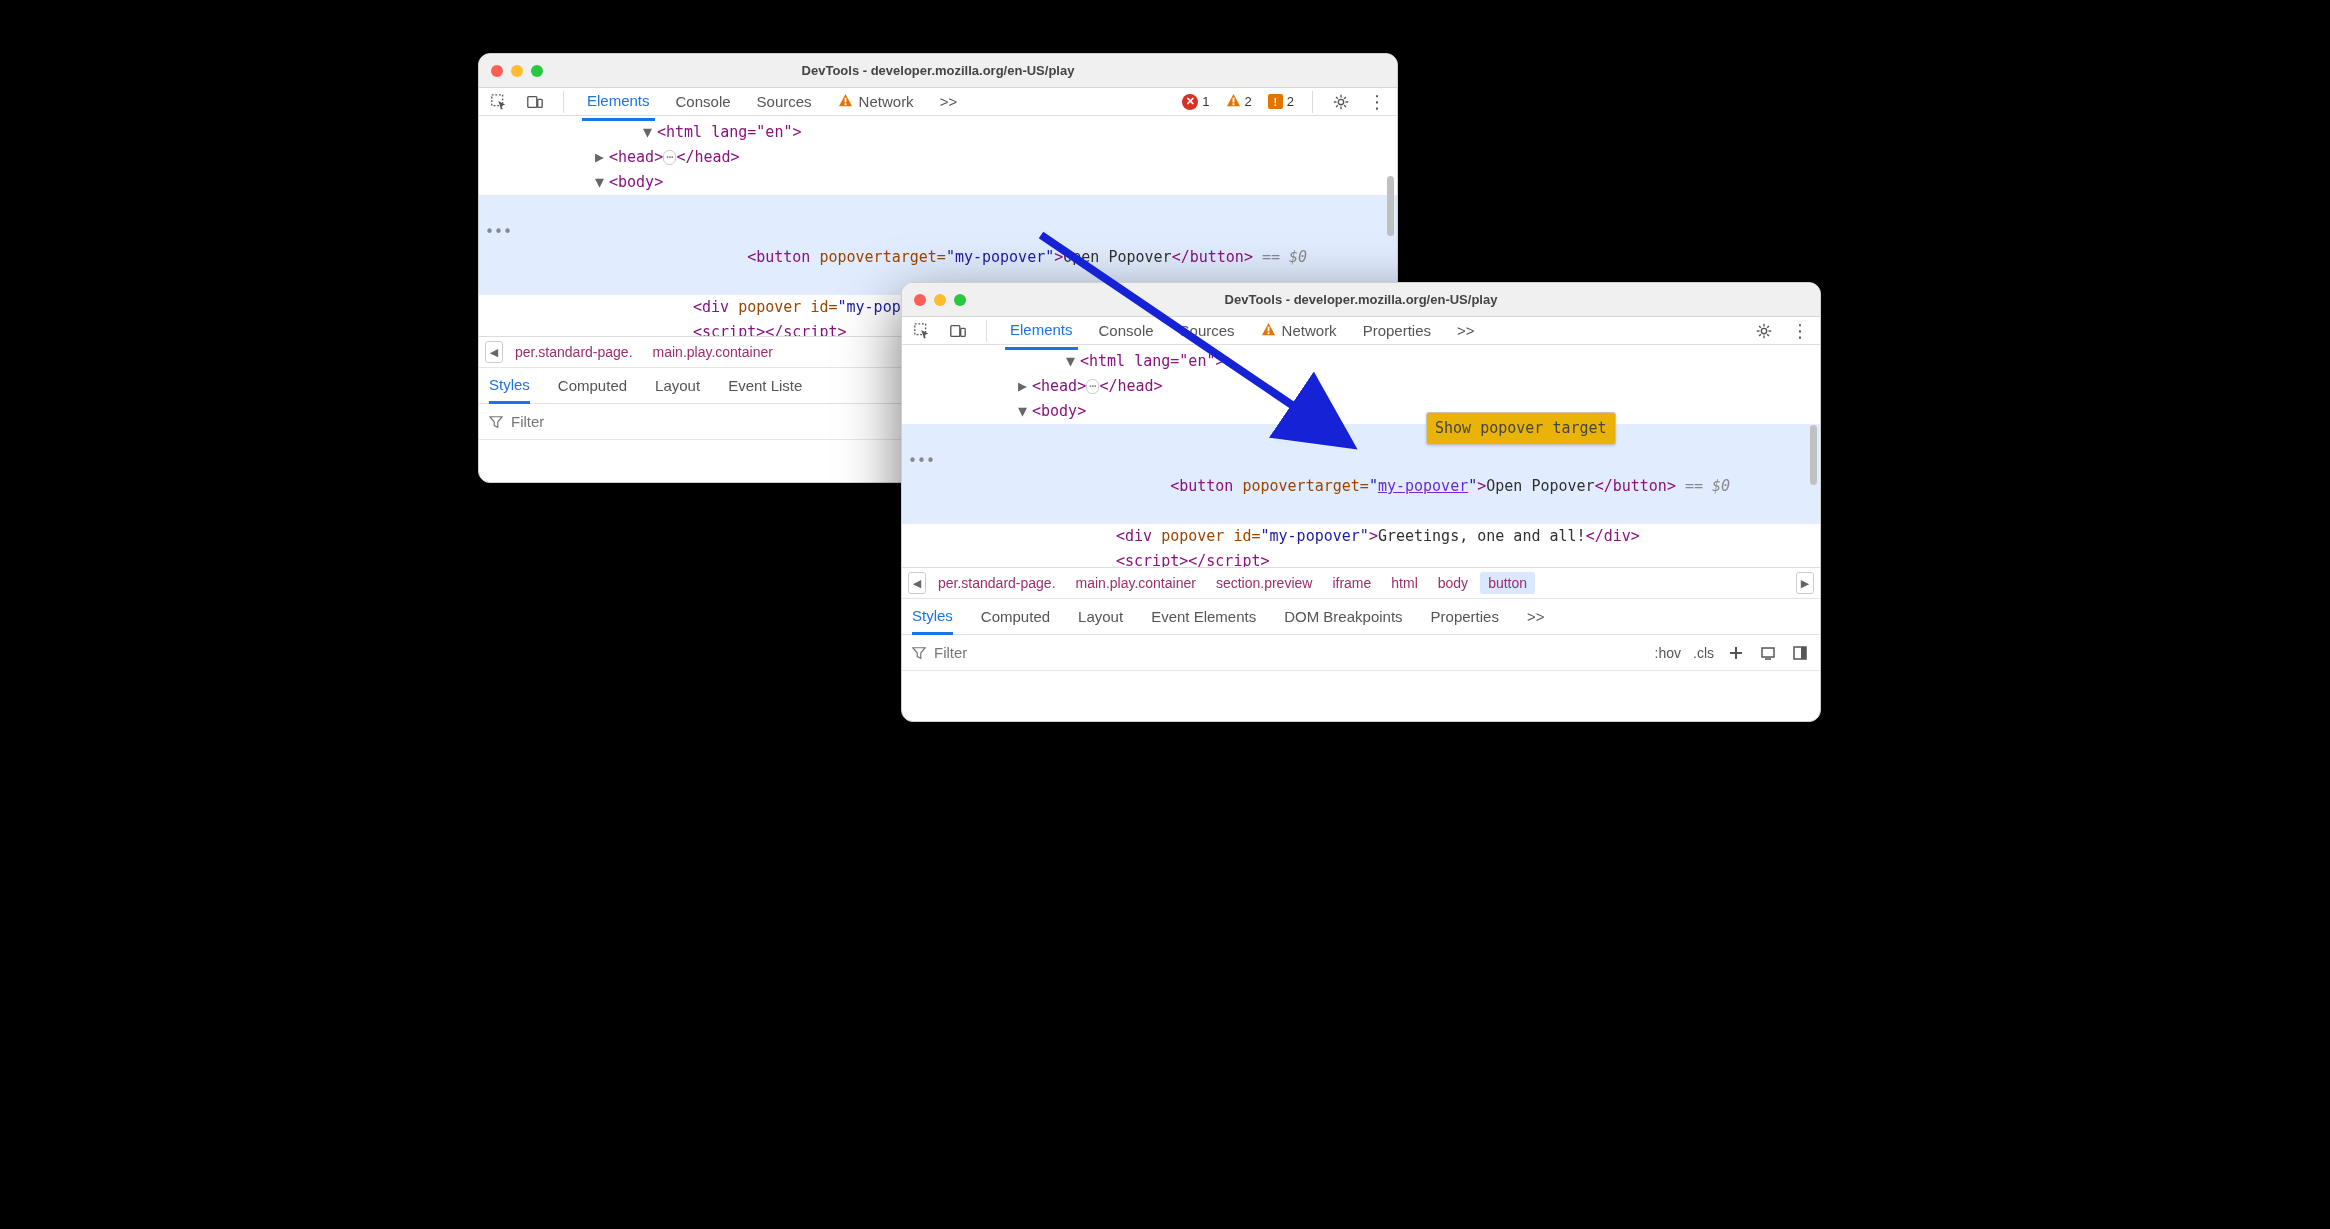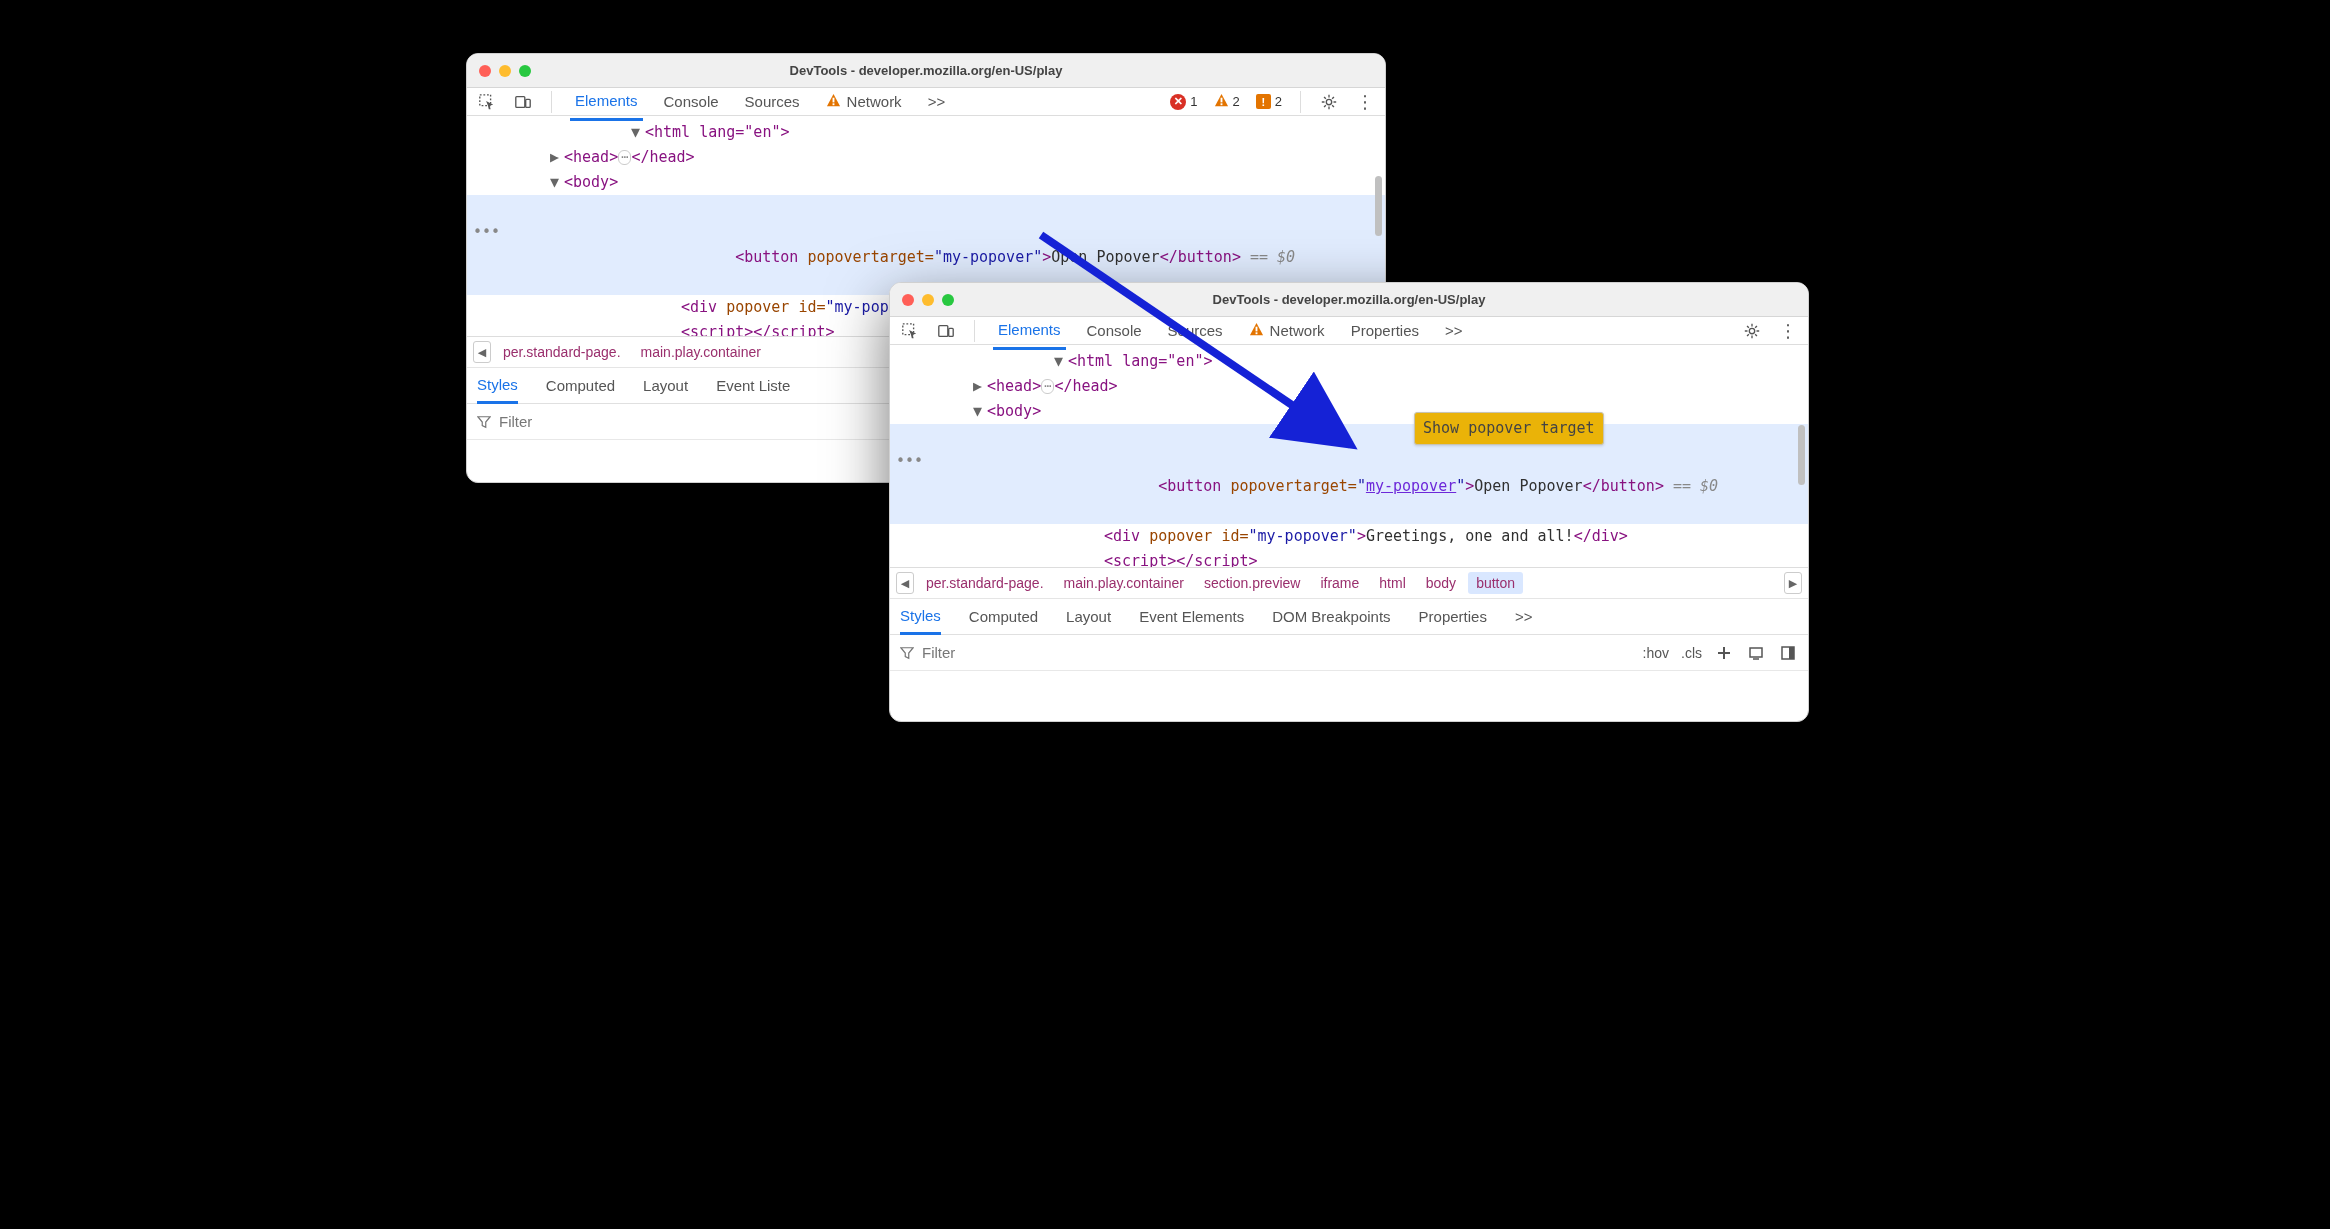--- a/index.html
+++ b/index.html
@@ -1,19 +1,19 @@
 <!DOCTYPE html>
 <html><head>
 <meta charset="utf-8">
 <style>
   * { box-sizing: border-box; }
   html, body { margin:0; padding:0; background:#000; font-family:-apple-system,BlinkMacSystemFont,"Segoe UI",Helvetica,Arial,sans-serif; }
   .stage { position:relative; width:1548px; height:797px; margin:0 auto; }
 
-  .window { position:absolute; background:#fff; border-radius:12px; box-shadow:0 20px 60px rgba(0,0,0,0.55); overflow:hidden; border:1px solid #d0d0d0; }
+  .window { position:absolute; background:#fff; border-radius:12px; box-shadow:0 20px 60px rgba(0,0,0,0.55); overflow:hidden; border:1px solid #d0d0d0;margin-left:12px; }
   .w1 { left:75px; top:53px; width:920px; height:430px; }
   .w2 { left:498px; top:282px; width:920px; height:440px; }
 
   .titlebar { height:34px; display:flex; align-items:center; border-bottom:1px solid #d6d6d6; background:#f0f0f0; position:relative; }
   .traffic { display:flex; gap:8px; padding-left:12px; }
   .dot { width:12px; height:12px; border-radius:50%; }
   .dot.red{background:#ff5f57;} .dot.yellow{background:#febc2e;} .dot.green{background:#28c840;}
   .titletext { position:absolute; left:0; right:0; text-align:center; font-size:13px; font-weight:600; color:#444; pointer-events:none; }
 
   .toolbar { display:flex; align-items:center; height:28px; border-bottom:1px solid #ddd; padding:0 10px; gap:16px; font-size:15px; color:#555; white-space:nowrap; }
@@ -22,21 +22,21 @@
   .tab.active { color:#1a73e8; border-bottom:3px solid #1a73e8; font-weight:500; }
   .iconbtn { width:20px; height:20px; display:flex; align-items:center; justify-content:center; color:#555; cursor:pointer; }
 
   .badge { display:inline-flex; align-items:center; gap:4px; font-size:13px; color:#333; }
   .bcirc { width:16px; height:16px; border-radius:50%; display:flex; align-items:center; justify-content:center; color:#fff; font-size:11px; font-weight:bold; }
   .bcirc.err{background:#d93025;} .btr{color:#e37400;} .bsq{background:#e37400;width:15px;height:15px;border-radius:2px;color:#fff;display:flex;align-items:center;justify-content:center;font-size:11px;font-weight:bold;}
   .btr svg{width:15px;height:15px;}
 
   .domview { font-family:ui-monospace,Menlo,Consolas,monospace; font-size:15px; line-height:25px; padding:4px 0; position:relative; overflow:hidden; }
   .domview .row { white-space:pre; padding:0 8px 0 0; }
-  .domview .ind1{padding-left:164px;} .domview .ind2{padding-left:83px;} .domview .ind3{padding-left:214px;}
+  .domview .ind1{padding-left:164px;} .domview .ind2{padding-left:116px;} .domview .ind3{padding-left:214px;}
   .domview .tag{color:#881280;} .domview .attr{color:#994500;} .domview .val{color:#1a1aa6;} .domview .text{color:#303030;}
   .domview .caret{color:#666;display:inline-block;width:14px;}
   .domview .selrow{background:#e1ecfe;}
   .domview .dots{position:absolute;left:6px;font-size:15px;color:#888;}
   .domview .eq0{color:#888;font-style:italic;}
   .pill{display:inline-flex;align-items:center;border:1px solid #ccc;border-radius:6px;padding:0 2px;background:#fff;vertical-align:middle;line-height:13px;font-size:12px;color:#888;}
   .linkval{color:#6d28d9;text-decoration:underline;}
 
   .scrollbar-thumb{position:absolute;right:3px;width:7px;height:60px;background:#c0c0c0;border-radius:4px;}
 

